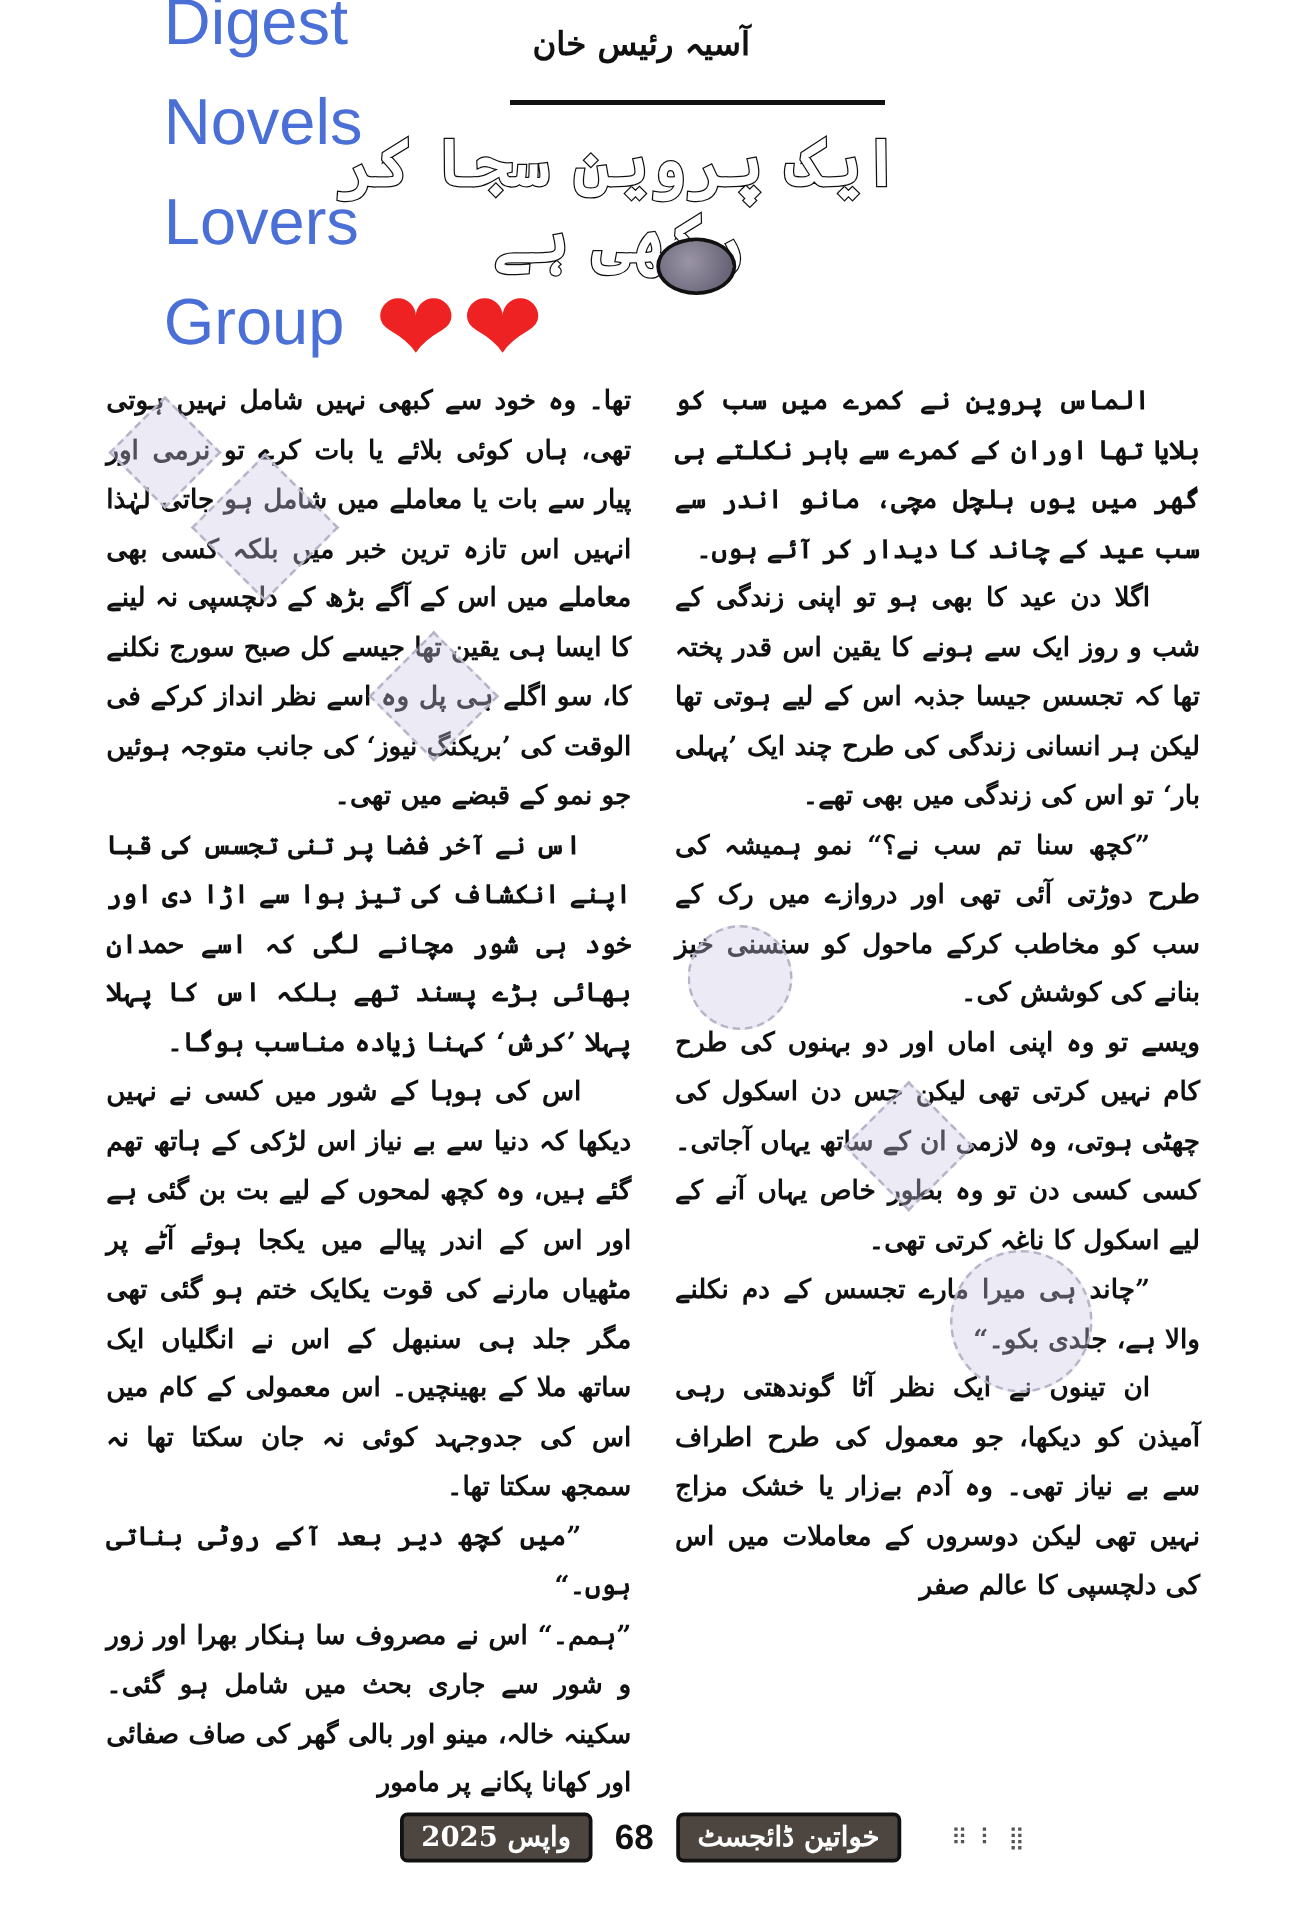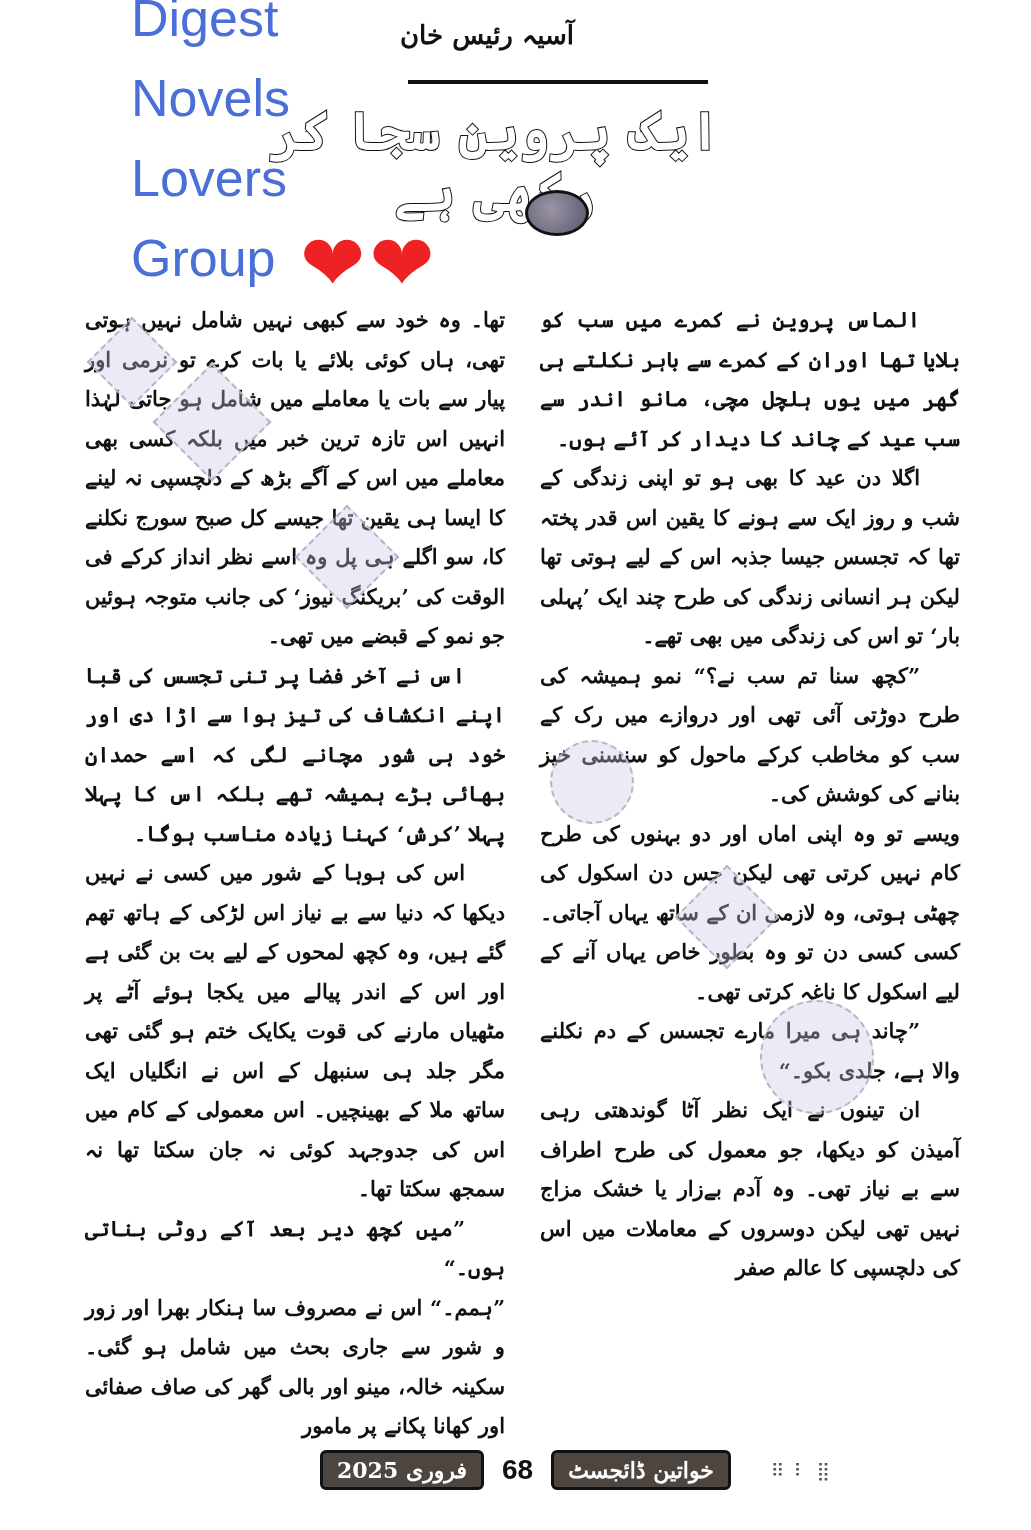--- a/index.html
+++ b/index.html
@@ -8,21 +8,21 @@
     font-family:"DejaVu Sans", sans-serif; color:#111;
   }
   .watermark {
     position:absolute; left:131px; top:-22px; z-index:5;
     font-family:"Liberation Sans", sans-serif; color:#4a6fd6; font-size:52px; line-height:80px;
   }
   .watermark div { height:80px; }
   .hearts { position:absolute; left:300px; top:228px; z-index:6; display:flex; gap:4px; }
   .heart { color:#ee2222; font-size:78px; line-height:70px; }
   .author {
-    position:absolute; left:400px; top:20px; width:200px; text-align:left;
+    position:absolute; left:400px; top:20px; width:200px; text-align:right;
     font-family:"DejaVu Serif", serif; font-size:26px; font-weight:bold; direction:rtl;
   }
   .title-rule { position:absolute; left:408px; top:80px; width:300px; height:4px; background:#111; }
   .title {
     position:absolute; left:255px; top:100px; width:480px; text-align:center; direction:rtl;
     font-family:"DejaVu Serif", serif; font-size:52px; font-weight:bold; letter-spacing:2px;
     color:#fff; -webkit-text-stroke:2px #111; paint-order:stroke fill;
   }
   .globe {
     position:absolute; left:525px; top:190px; width:58px; height:40px; border-radius:50%;
@@ -80,27 +80,27 @@
   <p class="indent">الماس پروین نے کمرے میں سب کو بلایا تھا اوران کے کمرے سے باہر نکلتے ہی گھر میں یوں ہلچل مچی، مانو اندر سے سب عید کے چاند کا دیدار کر آئے ہوں۔</p>
   <p class="indent">اگلا دن عید کا بھی ہو تو اپنی زندگی کے شب و روز ایک سے ہونے کا یقین اس قدر پختہ تھا کہ تجسس جیسا جذبہ اس کے لیے ہوتی تھا لیکن ہر انسانی زندگی کی طرح چند ایک ’پہلی بار‘ تو اس کی زندگی میں بھی تھے۔</p>
   <p class="indent">”کچھ سنا تم سب نے؟“ نمو ہمیشہ کی طرح دوڑتی آئی تھی اور دروازے میں رک کے سب کو مخاطب کرکے ماحول کو سنسنی خیز بنانے کی کوشش کی۔</p>
   <p>ویسے تو وہ اپنی اماں اور دو بہنوں کی طرح کام نہیں کرتی تھی لیکن جس دن اسکول کی چھٹی ہوتی، وہ لازمی ان کے ساتھ یہاں آجاتی۔ کسی کسی دن تو وہ بطور خاص یہاں آنے کے لیے اسکول کا ناغہ کرتی تھی۔</p>
   <p class="indent">”چاند ہی میرا مارے تجسس کے دم نکلنے والا ہے، جلدی بکو۔“</p>
   <p class="indent">ان تینوں نے ایک نظر آٹا گوندھتی رہی آمیذن کو دیکھا، جو معمول کی طرح اطراف سے بے نیاز تھی۔ وہ آدم بےزار یا خشک مزاج نہیں تھی لیکن دوسروں کے معاملات میں اس کی دلچسپی کا عالم صفر</p>
 </div>
 
 <div class="column col-left">
   <p>تھا۔ وہ خود سے کبھی نہیں شامل نہیں ہوتی تھی، ہاں کوئی بلائے یا بات کرے تو نرمی اور پیار سے بات یا معاملے میں شامل ہو جاتی لہٰذا انہیں اس تازہ ترین خبر میں بلکہ کسی بھی معاملے میں اس کے آگے بڑھ کے دلچسپی نہ لینے کا ایسا ہی یقین تھا جیسے کل صبح سورج نکلنے کا، سو اگلے ہی پل وہ اسے نظر انداز کرکے فی الوقت کی ’بریکنگ نیوز‘ کی جانب متوجہ ہوئیں جو نمو کے قبضے میں تھی۔</p>
-  <p class="indent">اس نے آخر فضا پر تنی تجسس کی قبا اپنے انکشاف کی تیز ہوا سے اڑا دی اور خود ہی شور مچانے لگی کہ اسے حمدان بھائی بڑے ہمیشہ تھے بلکہ اس کا پہلا پہلا ’کرش‘ کہنا زیادہ مناسب ہوگا۔</p>
+  <p class="indent">اس نے آخر فضا پر تنی تجسس کی قبا اپنے انکشاف کی تیز ہوا سے اڑا دی اور خود ہی شور مچانے لگی کہ اسے حمدان بھائی بڑے پسند تھے بلکہ اس کا پہلا پہلا ’کرش‘ کہنا زیادہ مناسب ہوگا۔</p>
   <p class="indent">اس کی ہوہا کے شور میں کسی نے نہیں دیکھا کہ دنیا سے بے نیاز اس لڑکی کے ہاتھ تھم گئے ہیں، وہ کچھ لمحوں کے لیے بت بن گئی ہے اور اس کے اندر پیالے میں یکجا ہوئے آٹے پر مٹھیاں مارنے کی قوت یکایک ختم ہو گئی تھی مگر جلد ہی سنبھل کے اس نے انگلیاں ایک ساتھ ملا کے بھینچیں۔ اس معمولی کے کام میں اس کی جدوجہد کوئی نہ جان سکتا تھا نہ سمجھ سکتا تھا۔</p>
   <p class="indent">”میں کچھ دیر بعد آکے روٹی بناتی ہوں۔“</p>
   <p>”ہمم۔“ اس نے مصروف سا ہنکار بھرا اور زور و شور سے جاری بحث میں شامل ہو گئی۔ سکینہ خالہ، مینو اور بالی گھر کی صاف صفائی اور کھانا پکانے پر مامور</p>
 </div>
 
 <div class="footer">
   <span class="footer-frame">
-    <span>فروری</span>
+    <span>واپس</span>
     <span>2025</span>
   </span>
   <span class="footer-page">68</span>
   <span class="footer-frame">خواتین ڈائجسٹ</span>
   <span class="footer-dots">⠿ ⠇ ⣿</span>
 </div>
 
 </body></html>

